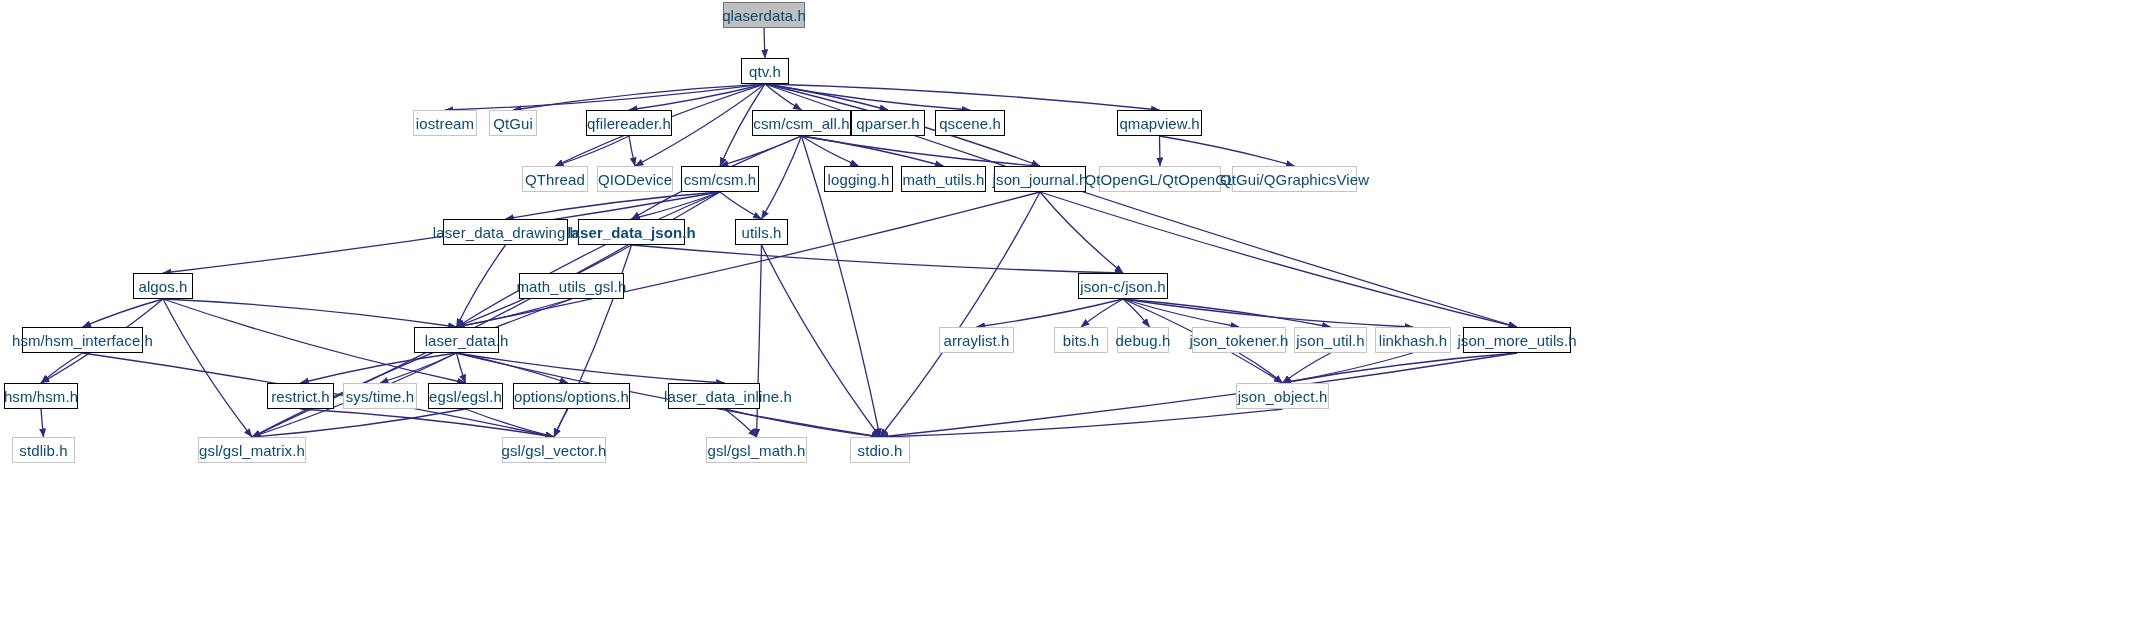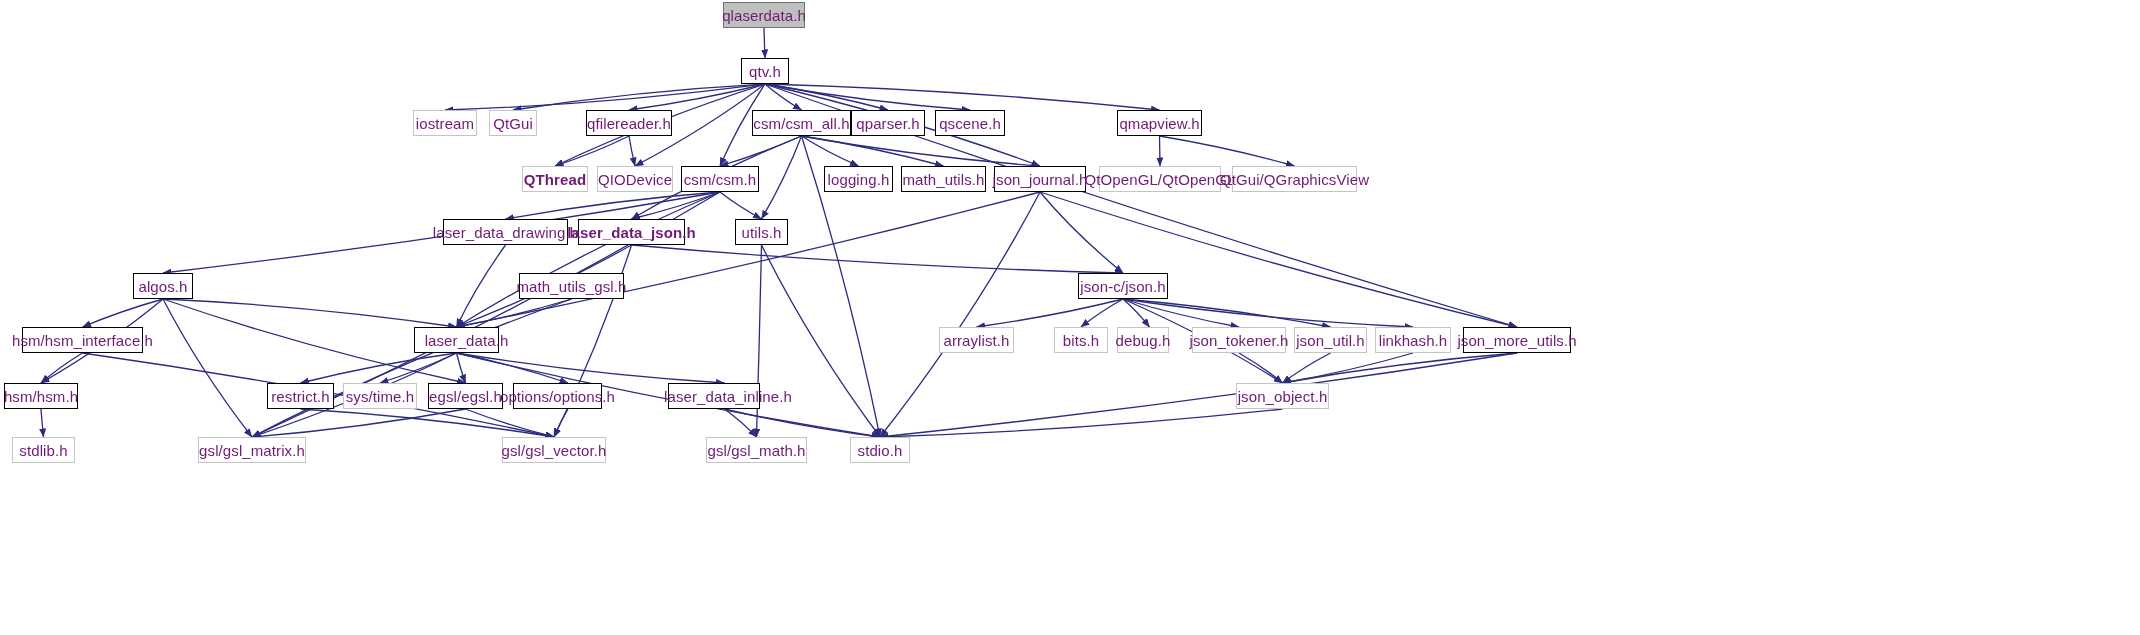--- a/index.html
+++ b/index.html
@@ -26,21 +26,21 @@
   }
   .graph-node {
     position: absolute;
     box-sizing: border-box;
     display: flex;
     align-items: center;
     justify-content: center;
     white-space: nowrap;
     font-size: 15px;
     line-height: 1;
-    color: #701a75;
+    color: #0c4a6e;
     background: #ffffff;
     border: 1px solid #000000;
     height: 26px;
     padding: 0 8px;
     letter-spacing: 0.1px;
   }
   
   .graph-node.strong {
     border: 1.6px solid #000000;
   }
@@ -167,21 +167,21 @@
       </div>
       <div class="graph-node strong" style="left: 851px; top: 110px; width: 74px;">
         <span class="node-label">qparser.h</span>
       </div>
       <div class="graph-node strong" style="left: 935px; top: 110px; width: 70px;">
         <span class="node-label">qscene.h</span>
       </div>
       <div class="graph-node strong" style="left: 1117px; top: 110px; width: 85px;">
         <span class="node-label">qmapview.h</span>
       </div>
-      <div class="graph-node weak" style="left: 522px; top: 166px; width: 66px; font-weight: bold;">
+      <div class="graph-node weak" style="left: 522px; top: 166px; width: 66px;">
         <span class="node-label">QThread</span>
       </div>
       <div class="graph-node weak" style="left: 597px; top: 166px; width: 76px;">
         <span class="node-label">QIODevice</span>
       </div>
       <div class="graph-node strong" style="left: 681px; top: 166px; width: 78px;">
         <span class="node-label">csm/csm.h</span>
       </div>
       <div class="graph-node strong" style="left: 824px; top: 166px; width: 69px;">
         <span class="node-label">logging.h</span>
@@ -248,21 +248,21 @@
       </div>
       <div class="graph-node strong" style="left: 267px; top: 383px; width: 67px;">
         <span class="node-label">restrict.h</span>
       </div>
       <div class="graph-node weak" style="left: 343px; top: 383px; width: 74px;">
         <span class="node-label">sys/time.h</span>
       </div>
       <div class="graph-node strong" style="left: 428px; top: 383px; width: 75px;">
         <span class="node-label">egsl/egsl.h</span>
       </div>
-      <div class="graph-node strong" style="left: 513px; top: 383px; width: 89px; justify-content: center;">
+      <div class="graph-node strong" style="left: 513px; top: 383px; width: 117px; justify-content: center;">
         <span class="node-label">options/options.h</span>
       </div>
       <div class="graph-node strong" style="left: 668px; top: 383px; width: 92px; padding-left: 36px;">
         <span class="node-label">laser_data_inline.h</span>
       </div>
       <div class="graph-node weak" style="left: 1236px; top: 383px; width: 93px;">
         <span class="node-label">json_object.h</span>
       </div>
       <div class="graph-node weak" style="left: 12px; top: 437px; width: 63px;">
         <span class="node-label">stdlib.h</span>

